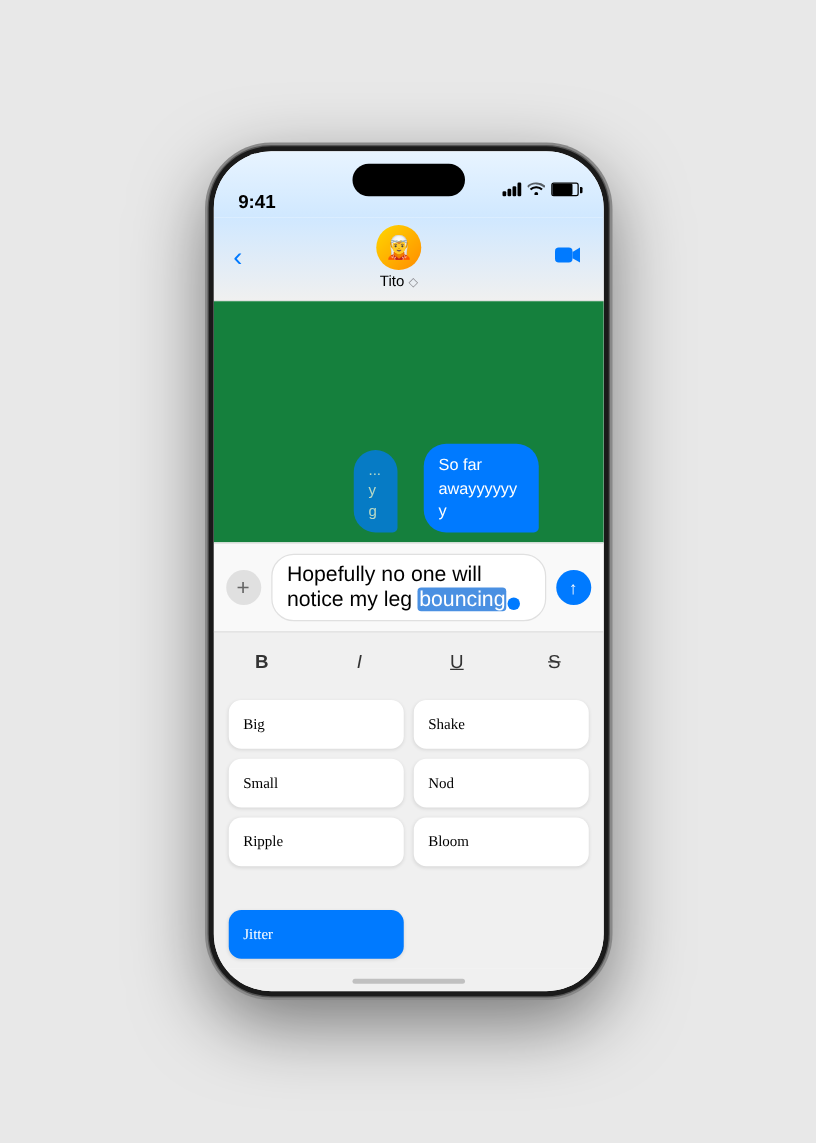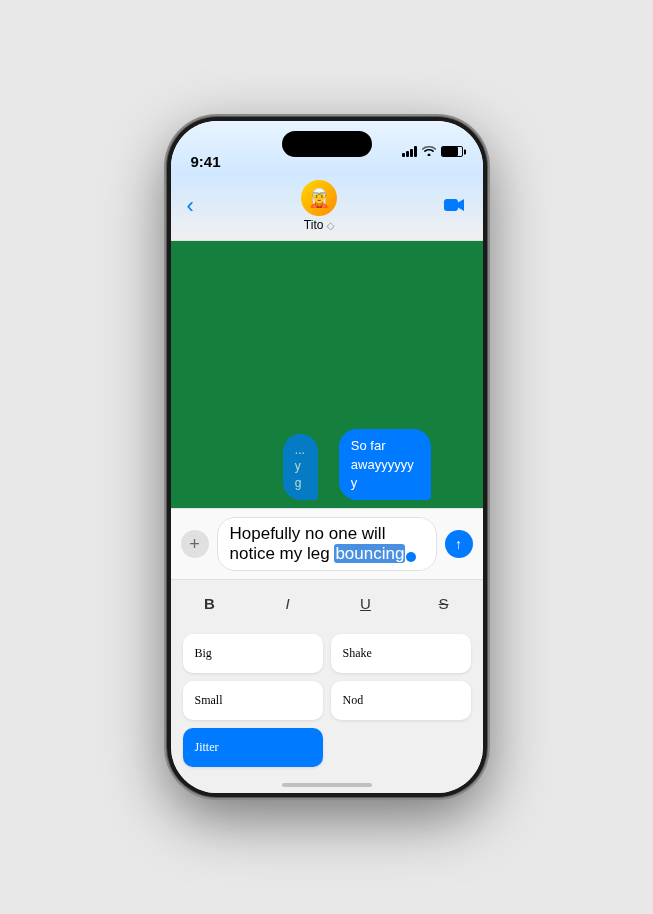--- a/index.html
+++ b/index.html
@@ -313,20 +313,21 @@
       color: #000;
       cursor: pointer;
       font-weight: 400;
       box-shadow: 0 1px 3px rgba(0,0,0,0.1);
       font-family: Liberation Serif, serif;
     }
 
     .effect-btn.active {
       background: #007aff;
       color: #fff;
+      margin-top: 27px;
     }
 
     
     .home-indicator {
       background: #f0f0f0;
       padding: 8px 0 6px;
       display: flex;
       justify-content: center;
       flex-shrink: 0;
     }
@@ -440,20 +441,22 @@
       <div class="format-btn italic">I</div>
       <div class="format-btn underline">U</div>
       <div class="format-btn strikethrough">S</div>
     </div>
 
     <div class="effects-grid">
     <div class="effect-btn">Big</div>
         <div class="effect-btn">Shake</div>
         <div class="effect-btn">Small</div>
         <div class="effect-btn">Nod</div>
+        <div class="effect-btn">Ripple</div>
+        <div class="effect-btn">Bloom</div>
         <div class="effect-btn active">Jitter</div>
       </div>
 
     <div class="home-indicator">
       <div class="home-bar"></div>
     </div>
   </div>
 </div>
 
 </body></html>

